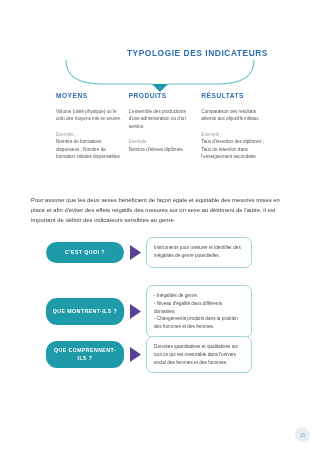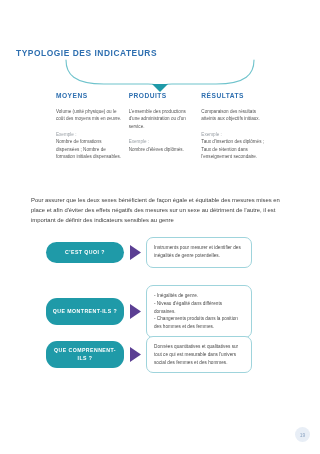--- a/index.html
+++ b/index.html
@@ -13,23 +13,23 @@
     font-family: "Liberation Sans", sans-serif;
     color: #3b3b3b;
     overflow: hidden;
     position: relative;
   }
 
   
   .title {
     position: absolute;
     top: 48px;
-    left: 16px;
+    left: 4px;
     width: 264px;
-    text-align: left;
+    text-align: right;
     font-size: 8.4px;
     font-weight: bold;
     letter-spacing: 0.55px;
     color: #2e6fb0;
   }
 
   
   .brace-wrap {
     position: absolute;
     top: 58px;

